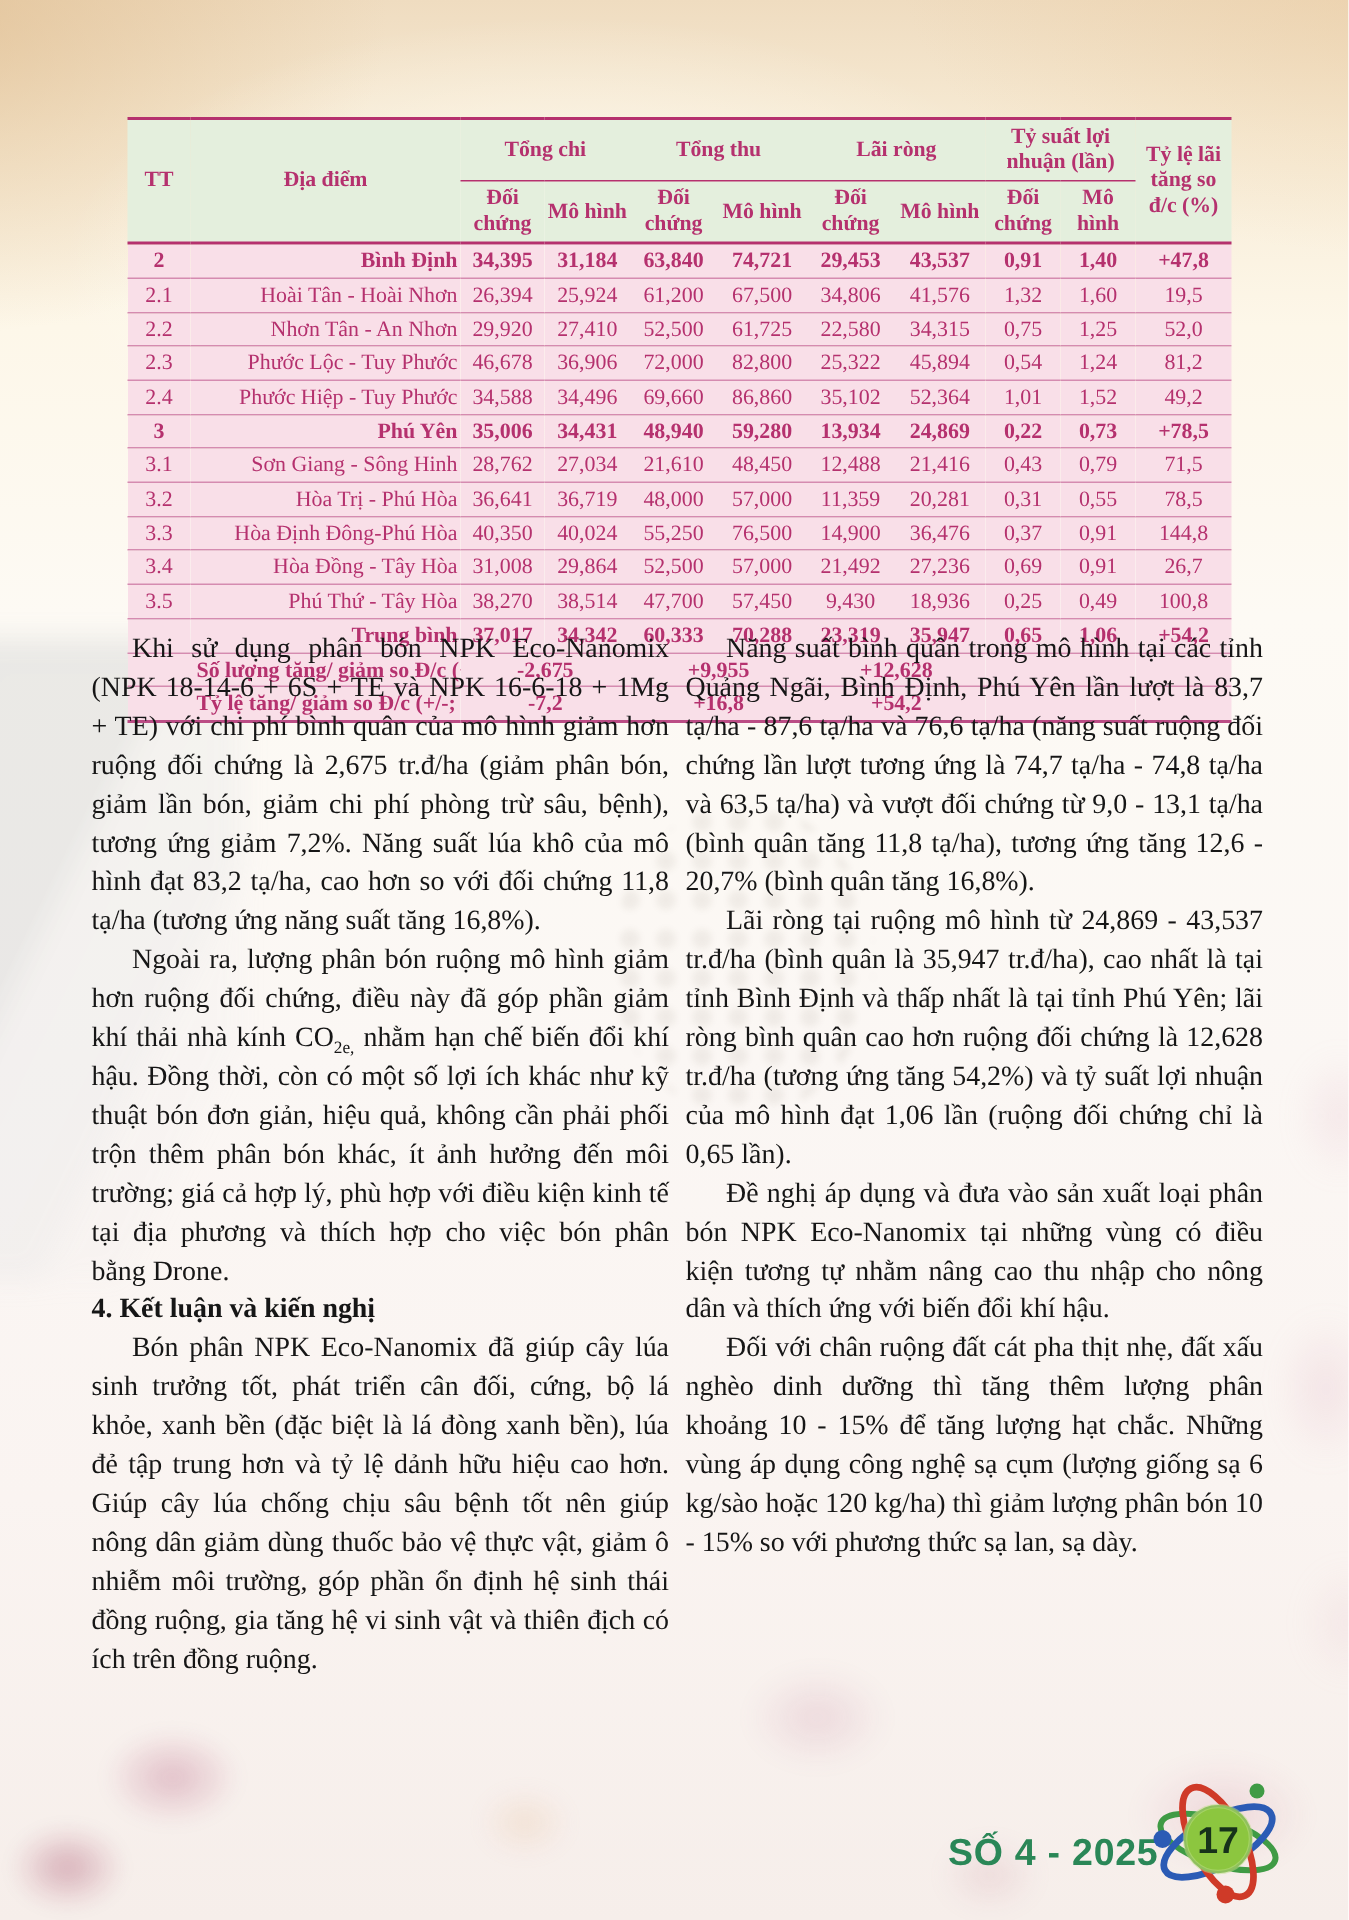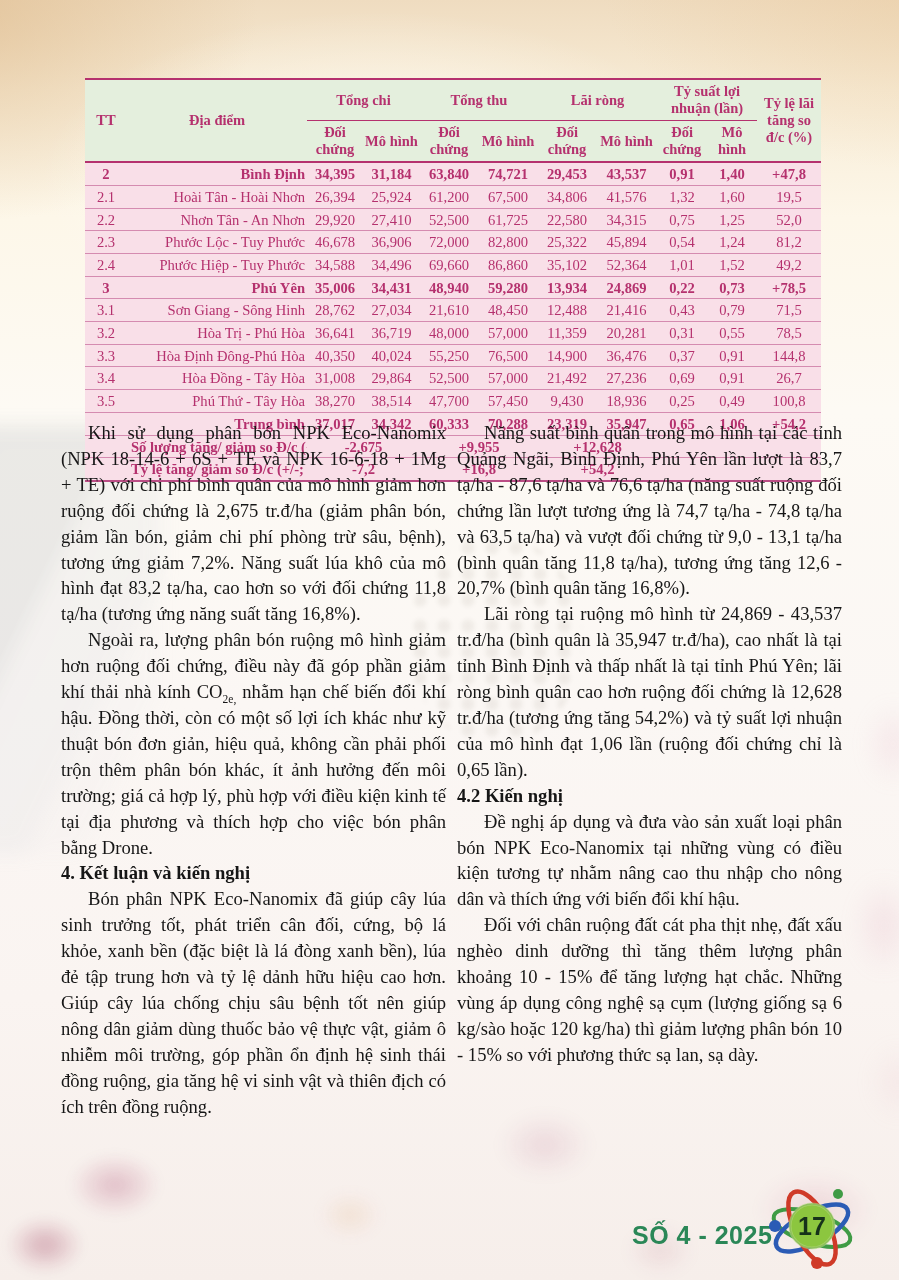--- a/index.html
+++ b/index.html
@@ -306,21 +306,20 @@
   <div class="columns">
     <div class="col" id="left-col">
         <p class="para">Khi sử dụng phân bón NPK Eco-Nanomix (NPK 18-14-6 + 6S + TE và NPK 16-6-18 + 1Mg + TE) với chi phí bình quân của mô hình giảm hơn ruộng đối chứng là 2,675 tr.đ/ha (giảm phân bón, giảm lần bón, giảm chi phí phòng trừ sâu, bệnh), tương ứng giảm 7,2%. Năng suất lúa khô của mô hình đạt 83,2 tạ/ha, cao hơn so với đối chứng 11,8 tạ/ha (tương ứng năng suất tăng 16,8%).</p>
         <p class="para">Ngoài ra, lượng phân bón ruộng mô hình giảm hơn ruộng đối chứng, điều này đã góp phần giảm khí thải nhà kính CO<sub>2e,</sub> nhằm hạn chế biến đổi khí hậu. Đồng thời, còn có một số lợi ích khác như kỹ thuật bón đơn giản, hiệu quả, không cần phải phối trộn thêm phân bón khác, ít ảnh hưởng đến môi trường; giá cả hợp lý, phù hợp với điều kiện kinh tế tại địa phương và thích hợp cho việc bón phân bằng Drone.</p>
         <div class="heading">4. Kết luận và kiến nghị</div>
         <p class="para">Bón phân NPK Eco-Nanomix đã giúp cây lúa sinh trưởng tốt, phát triển cân đối, cứng, bộ lá khỏe, xanh bền (đặc biệt là lá đòng xanh bền), lúa đẻ tập trung hơn và tỷ lệ dảnh hữu hiệu cao hơn. Giúp cây lúa chống chịu sâu bệnh tốt nên giúp nông dân giảm dùng thuốc bảo vệ thực vật, giảm ô nhiễm môi trường, góp phần ổn định hệ sinh thái đồng ruộng, gia tăng hệ vi sinh vật và thiên địch có ích trên đồng ruộng.</p>
       </div>
     <div class="col" id="right-col">
         <p class="para">Năng suất bình quân trong mô hình tại các tỉnh Quảng Ngãi, Bình Định, Phú Yên lần lượt là 83,7 tạ/ha - 87,6 tạ/ha và 76,6 tạ/ha (năng suất ruộng đối chứng lần lượt tương ứng là 74,7 tạ/ha - 74,8 tạ/ha và 63,5 tạ/ha) và vượt đối chứng từ 9,0 - 13,1 tạ/ha (bình quân tăng 11,8 tạ/ha), tương ứng tăng 12,6 - 20,7% (bình quân tăng 16,8%).</p>
         <p class="para">Lãi ròng tại ruộng mô hình từ 24,869 - 43,537 tr.đ/ha (bình quân là 35,947 tr.đ/ha), cao nhất là tại tỉnh Bình Định và thấp nhất là tại tỉnh Phú Yên; lãi ròng bình quân cao hơn ruộng đối chứng là 12,628 tr.đ/ha (tương ứng tăng 54,2%) và tỷ suất lợi nhuận của mô hình đạt 1,06 lần (ruộng đối chứng chỉ là 0,65 lần).</p>
-        <div class="heading">4.2 Kiến nghị</div>
         <p class="para">Đề nghị áp dụng và đưa vào sản xuất loại phân bón NPK Eco-Nanomix tại những vùng có điều kiện tương tự nhằm nâng cao thu nhập cho nông dân và thích ứng với biến đổi khí hậu.</p>
         <p class="para">Đối với chân ruộng đất cát pha  thịt nhẹ, đất xấu nghèo dinh dưỡng thì tăng thêm lượng phân khoảng 10 - 15% để tăng lượng hạt chắc. Những vùng áp dụng công nghệ sạ cụm (lượng giống sạ 6 kg/sào hoặc 120 kg/ha) thì giảm lượng phân bón 10 - 15% so với phương thức sạ lan, sạ dày.</p>
       </div>
   </div>
 
   <span class="issue">SỐ 4 - 2025</span>
 
   <svg class="atom" width="100" height="90" viewBox="0 0 100 90">
     <ellipse cx="50" cy="42" rx="40" ry="15" fill="none" stroke="#3f9b45" stroke-width="4" transform="rotate(18 50 42)"></ellipse>
     <ellipse cx="50" cy="42" rx="40" ry="16" fill="none" stroke="#2b5bb5" stroke-width="4.5" transform="rotate(-28 50 42)"></ellipse>

